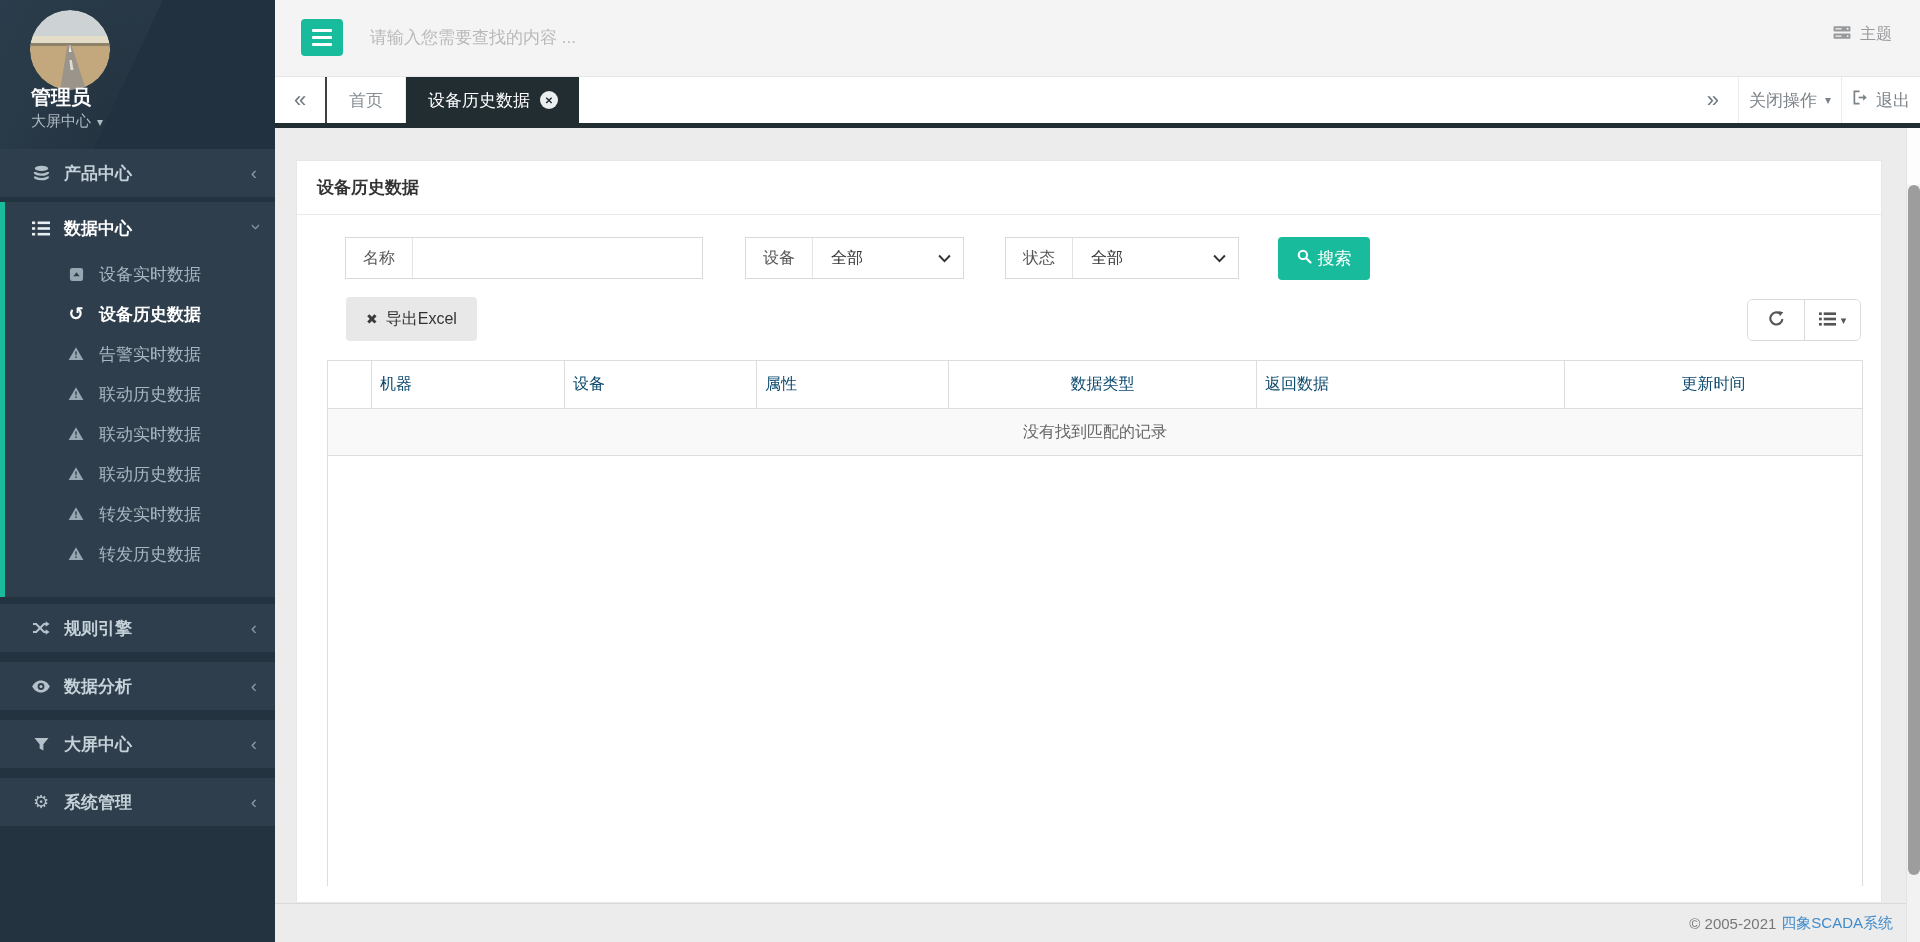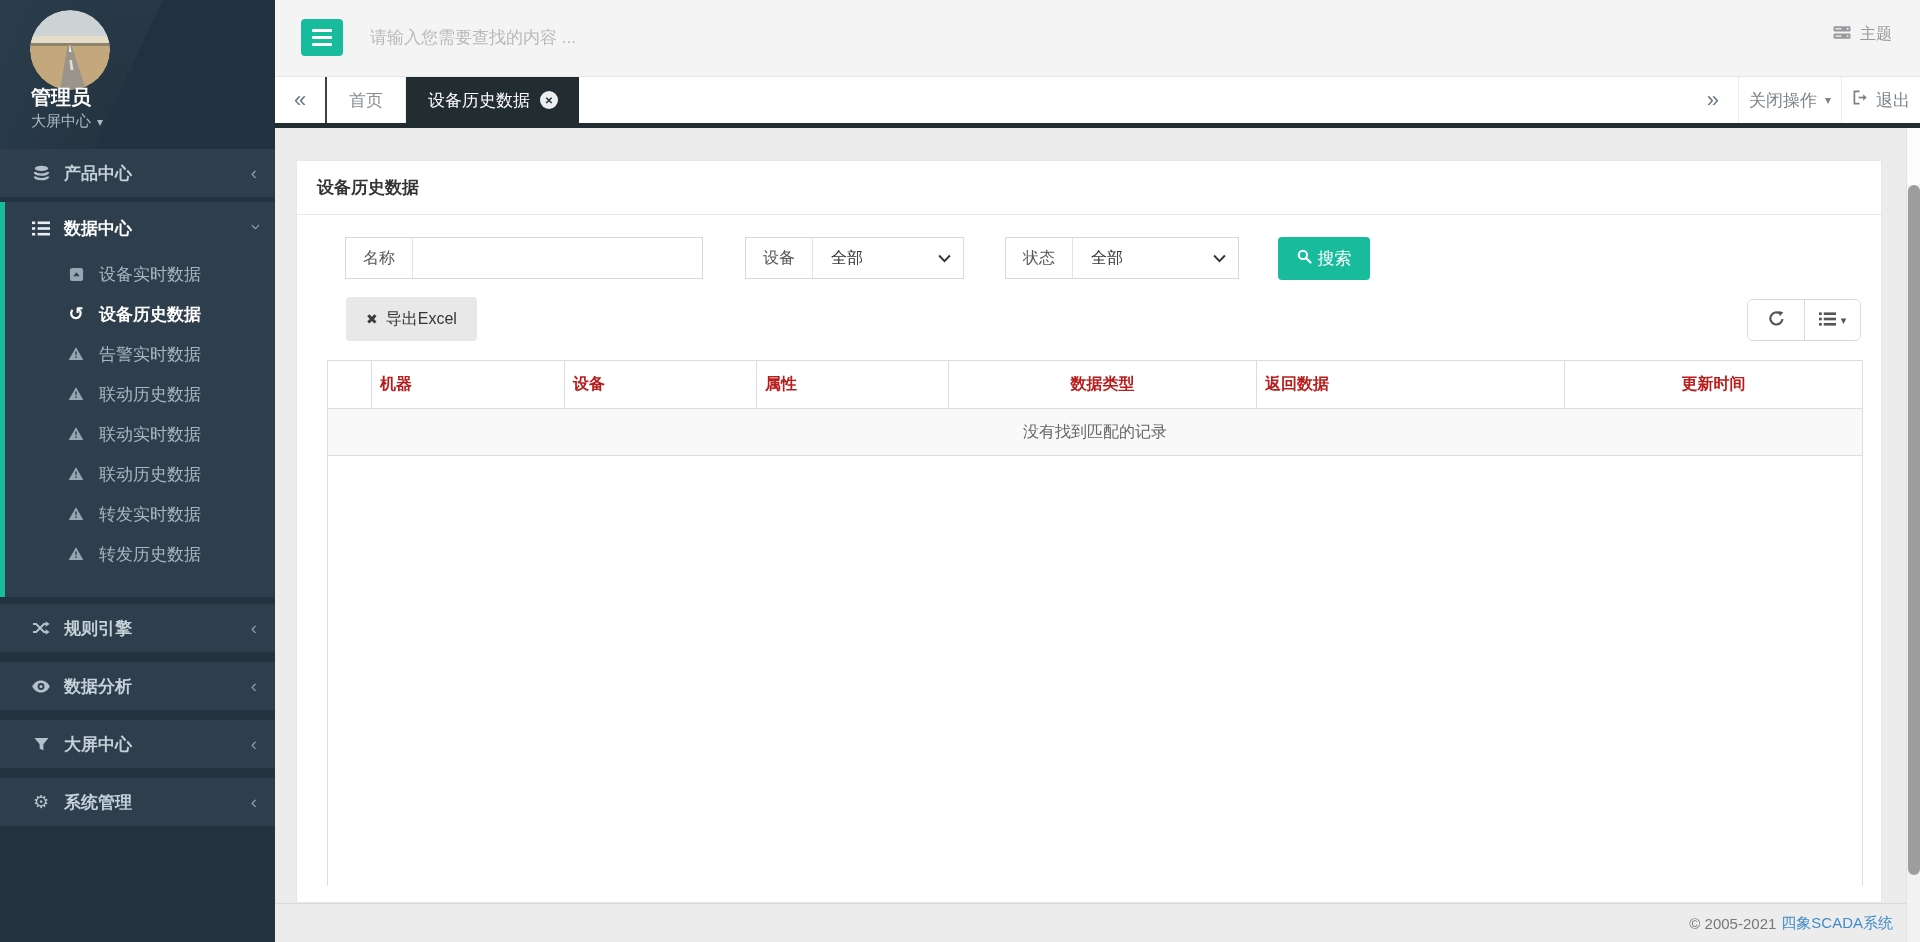--- a/index.html
+++ b/index.html
@@ -93,21 +93,21 @@
   .export-btn .x { color:#3b3b3b; font-size:14px; }
   .right-tools { position:absolute; right:20px; top:2px; display:flex; border:1px solid #d9d9d9; border-radius:6px;
     background:#fff; overflow:hidden; }
   .tool-btn { width:56px; height:40px; display:flex; align-items:center; justify-content:center; gap:5px;
     background:#fff; border:none; cursor:pointer; color:#555; }
   .tool-btn + .tool-btn { border-left:1px solid #d9d9d9; }
   .tool-btn .caret { font-size:11px; color:#555; }
 
   .table-wrap { margin:19px 20px 0 30px; width:1536px; }
   table.grid { width:100%; border-collapse:collapse; table-layout:fixed; }
-  table.grid th { border:1px solid #ddd; height:48px; font-size:16px; font-weight:700; color:#b91c1c;
+  table.grid th { border:1px solid #ddd; height:48px; font-size:16px; font-weight:400; color:#0c4a6e;
     text-align:left; padding:0 8px; background:#fff; }
   table.grid col:nth-child(1) { width:44px; }
   table.grid col:nth-child(2) { width:193px; }
   table.grid col:nth-child(3) { width:192px; }
   table.grid col:nth-child(4) { width:192px; }
   table.grid col:nth-child(5) { width:308px; }
   table.grid col:nth-child(6) { width:308px; }
   table.grid th:nth-child(5), table.grid th:nth-child(7) { text-align:center; }
   table.grid td.empty { border:1px solid #ddd; border-top:none; height:47px; background:#f9f9f9;
     text-align:center; font-size:16px; color:#666; }

